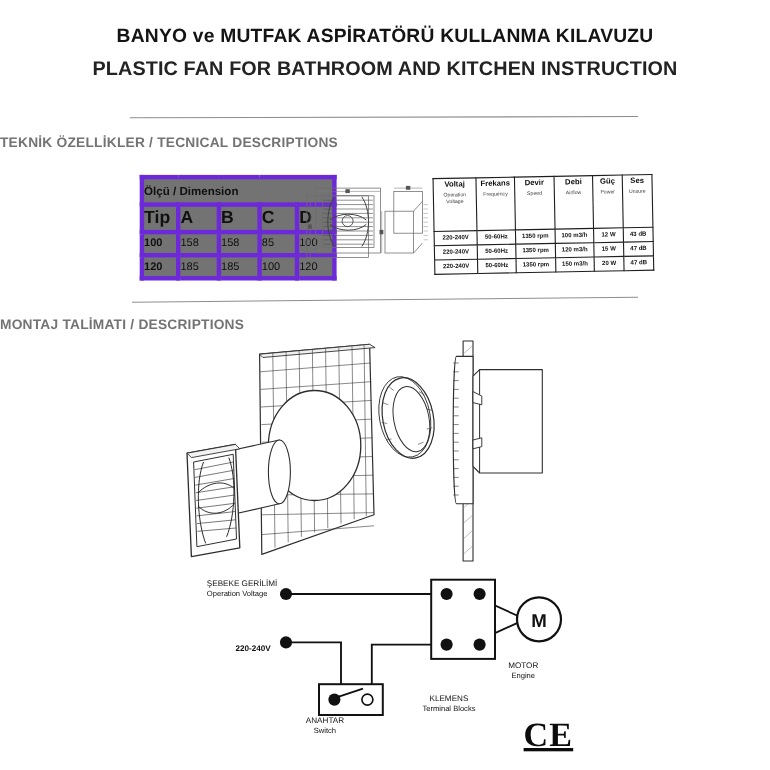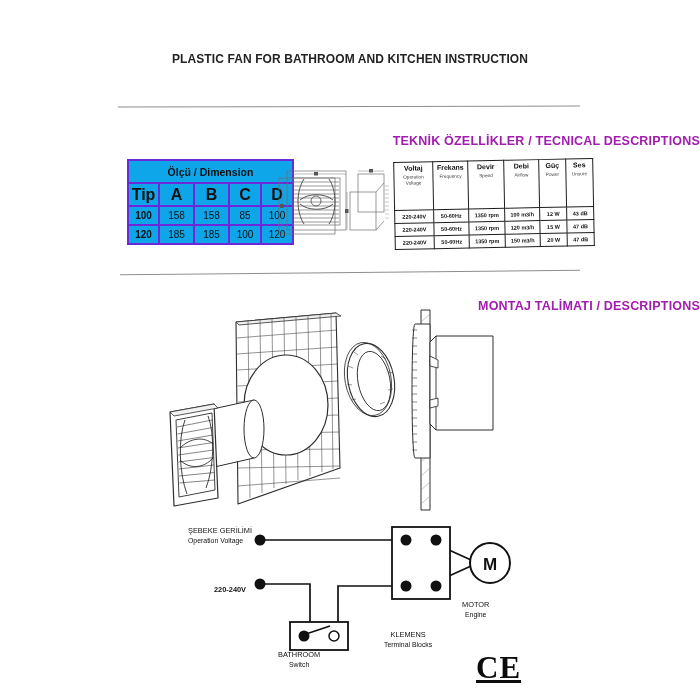--- a/index.html
+++ b/index.html
@@ -17,53 +17,52 @@
   .title-main{
     position:absolute;left:0;top:22px;width:700px;
     text-align:center;
     font-size:17.5px;font-weight:bold;
     letter-spacing:.2px;
     color:#141414;
   }
   .title-sub{
     position:absolute;left:0;top:52px;width:700px;
     text-align:center;
-    font-size:12px;font-weight:bold;
+    font-size:18px;font-weight:bold;
     letter-spacing:.1px;
     color:#232323;
   }
   .rule{
     position:absolute;
     background:#8d8d8d;
     height:1px;
   }
   .rule.r1{left:118px;top:106px;width:462px;transform:rotate(-0.13deg);}
   .rule.r2{left:120px;top:272px;width:460px;transform:rotate(-0.55deg);}
 
   .section-title{
-    position:absolute;width:700px;text-align:right;
-    font-size:12.5px;font-weight:bold;color:#a21caf;
+    position:absolute;width:700px;text-align:left;
+    font-size:12.5px;font-weight:bold;color:#737373;
     letter-spacing:.2px;
-    margin-top:11px;
   }
   .section-title.t-spec{left:0;top:123px;}
   .section-title.t-install{left:0;top:288px;}
 
   
   table{border-collapse:collapse;}
   .tbl-dim{
     position:absolute;left:127px;top:159px;
     font-size:10.5px;
   }
   .tbl-dim td,.tbl-dim th{
-    border:2px solid #6d28d9;
-    text-align:center;
+    border:4px solid #6d28d9;
+    text-align:left;
     padding:0;
     color:#101010;
-    background:#0ea5e9;
+    background:#737373;
   }
   .tbl-dim .cap{
     font-weight:bold;font-size:10.5px;height:21px;
   }
   .tbl-dim .hd{font-weight:bold;font-size:16px;height:21px;}
   .tbl-dim .tip{font-weight:bold;font-size:11.5px;}
   .tbl-dim .val{font-size:10px;height:17px;}
   .tbl-dim .c-tip{width:29px;}
   .tbl-dim .c-a{width:33px;}
   .tbl-dim .c-b{width:33px;}
@@ -130,20 +129,21 @@
     color:#0c0c0c;
     font-family:"Liberation Serif", serif;
     text-decoration:underline;
   }
 </style>
 </head>
 <body>
 
 <div class="page">
 
+  <div class="title-main">BANYO ve MUTFAK ASPİRATÖRÜ KULLANMA KILAVUZU</div>
   <div class="title-sub">PLASTIC FAN FOR BATHROOM AND KITCHEN INSTRUCTION</div>
 
   <div class="rule r1"></div>
 
   <div class="section-title t-spec">TEKNİK ÖZELLİKLER / TECNICAL DESCRIPTIONS</div>
 
   <table class="tbl-dim">
     <tbody>
         <tr>
       <td class="cap" colspan="5">Ölçü / Dimension</td>
@@ -468,20 +468,20 @@
       <span class="tr">KLEMENS</span>
       <span class="en">Terminal Blocks</span>
     </div>
 
     <div class="wlabel lbl-motor ctr">
       <span class="tr">MOTOR</span>
       <span class="en">Engine</span>
     </div>
 
     <div class="wlabel lbl-switch ctr">
-      <span class="tr">BATHROOM</span>
+      <span class="tr">ANAHTAR</span>
       <span class="en">Switch</span>
     </div>
   </div>
 
   <div class="ce-mark">CE</div>
 
 </div>
 
 </body></html>

